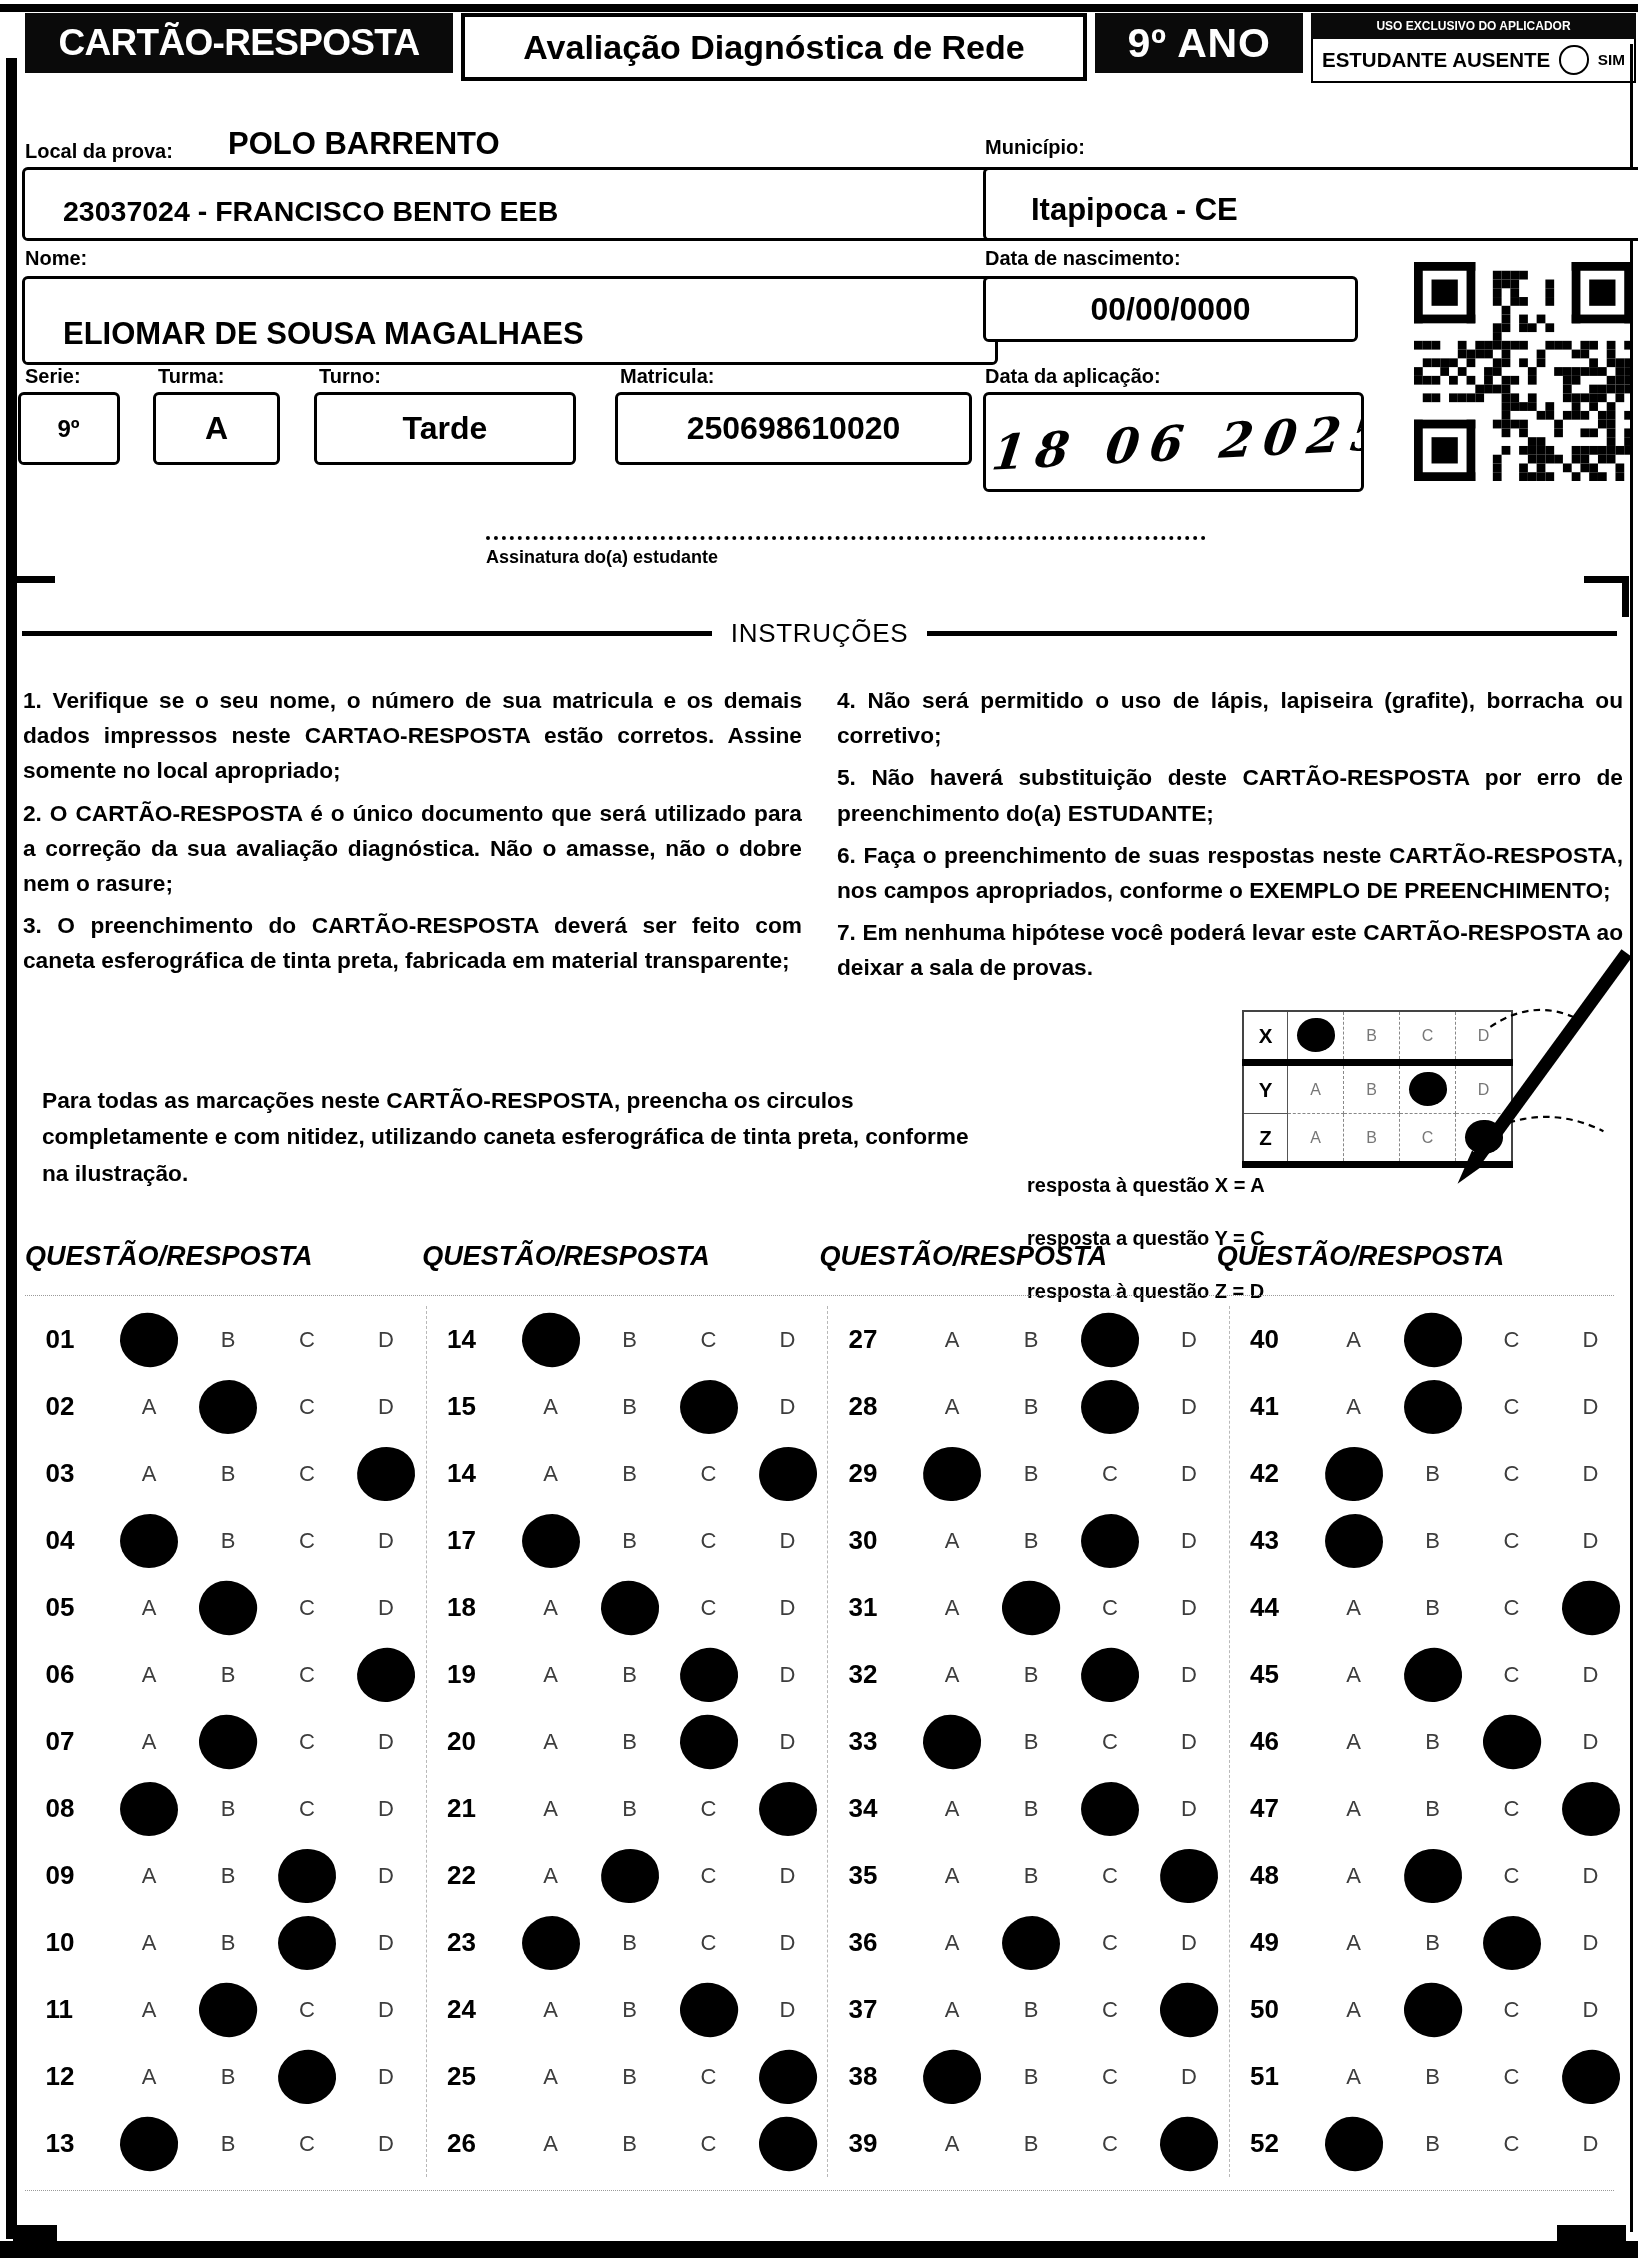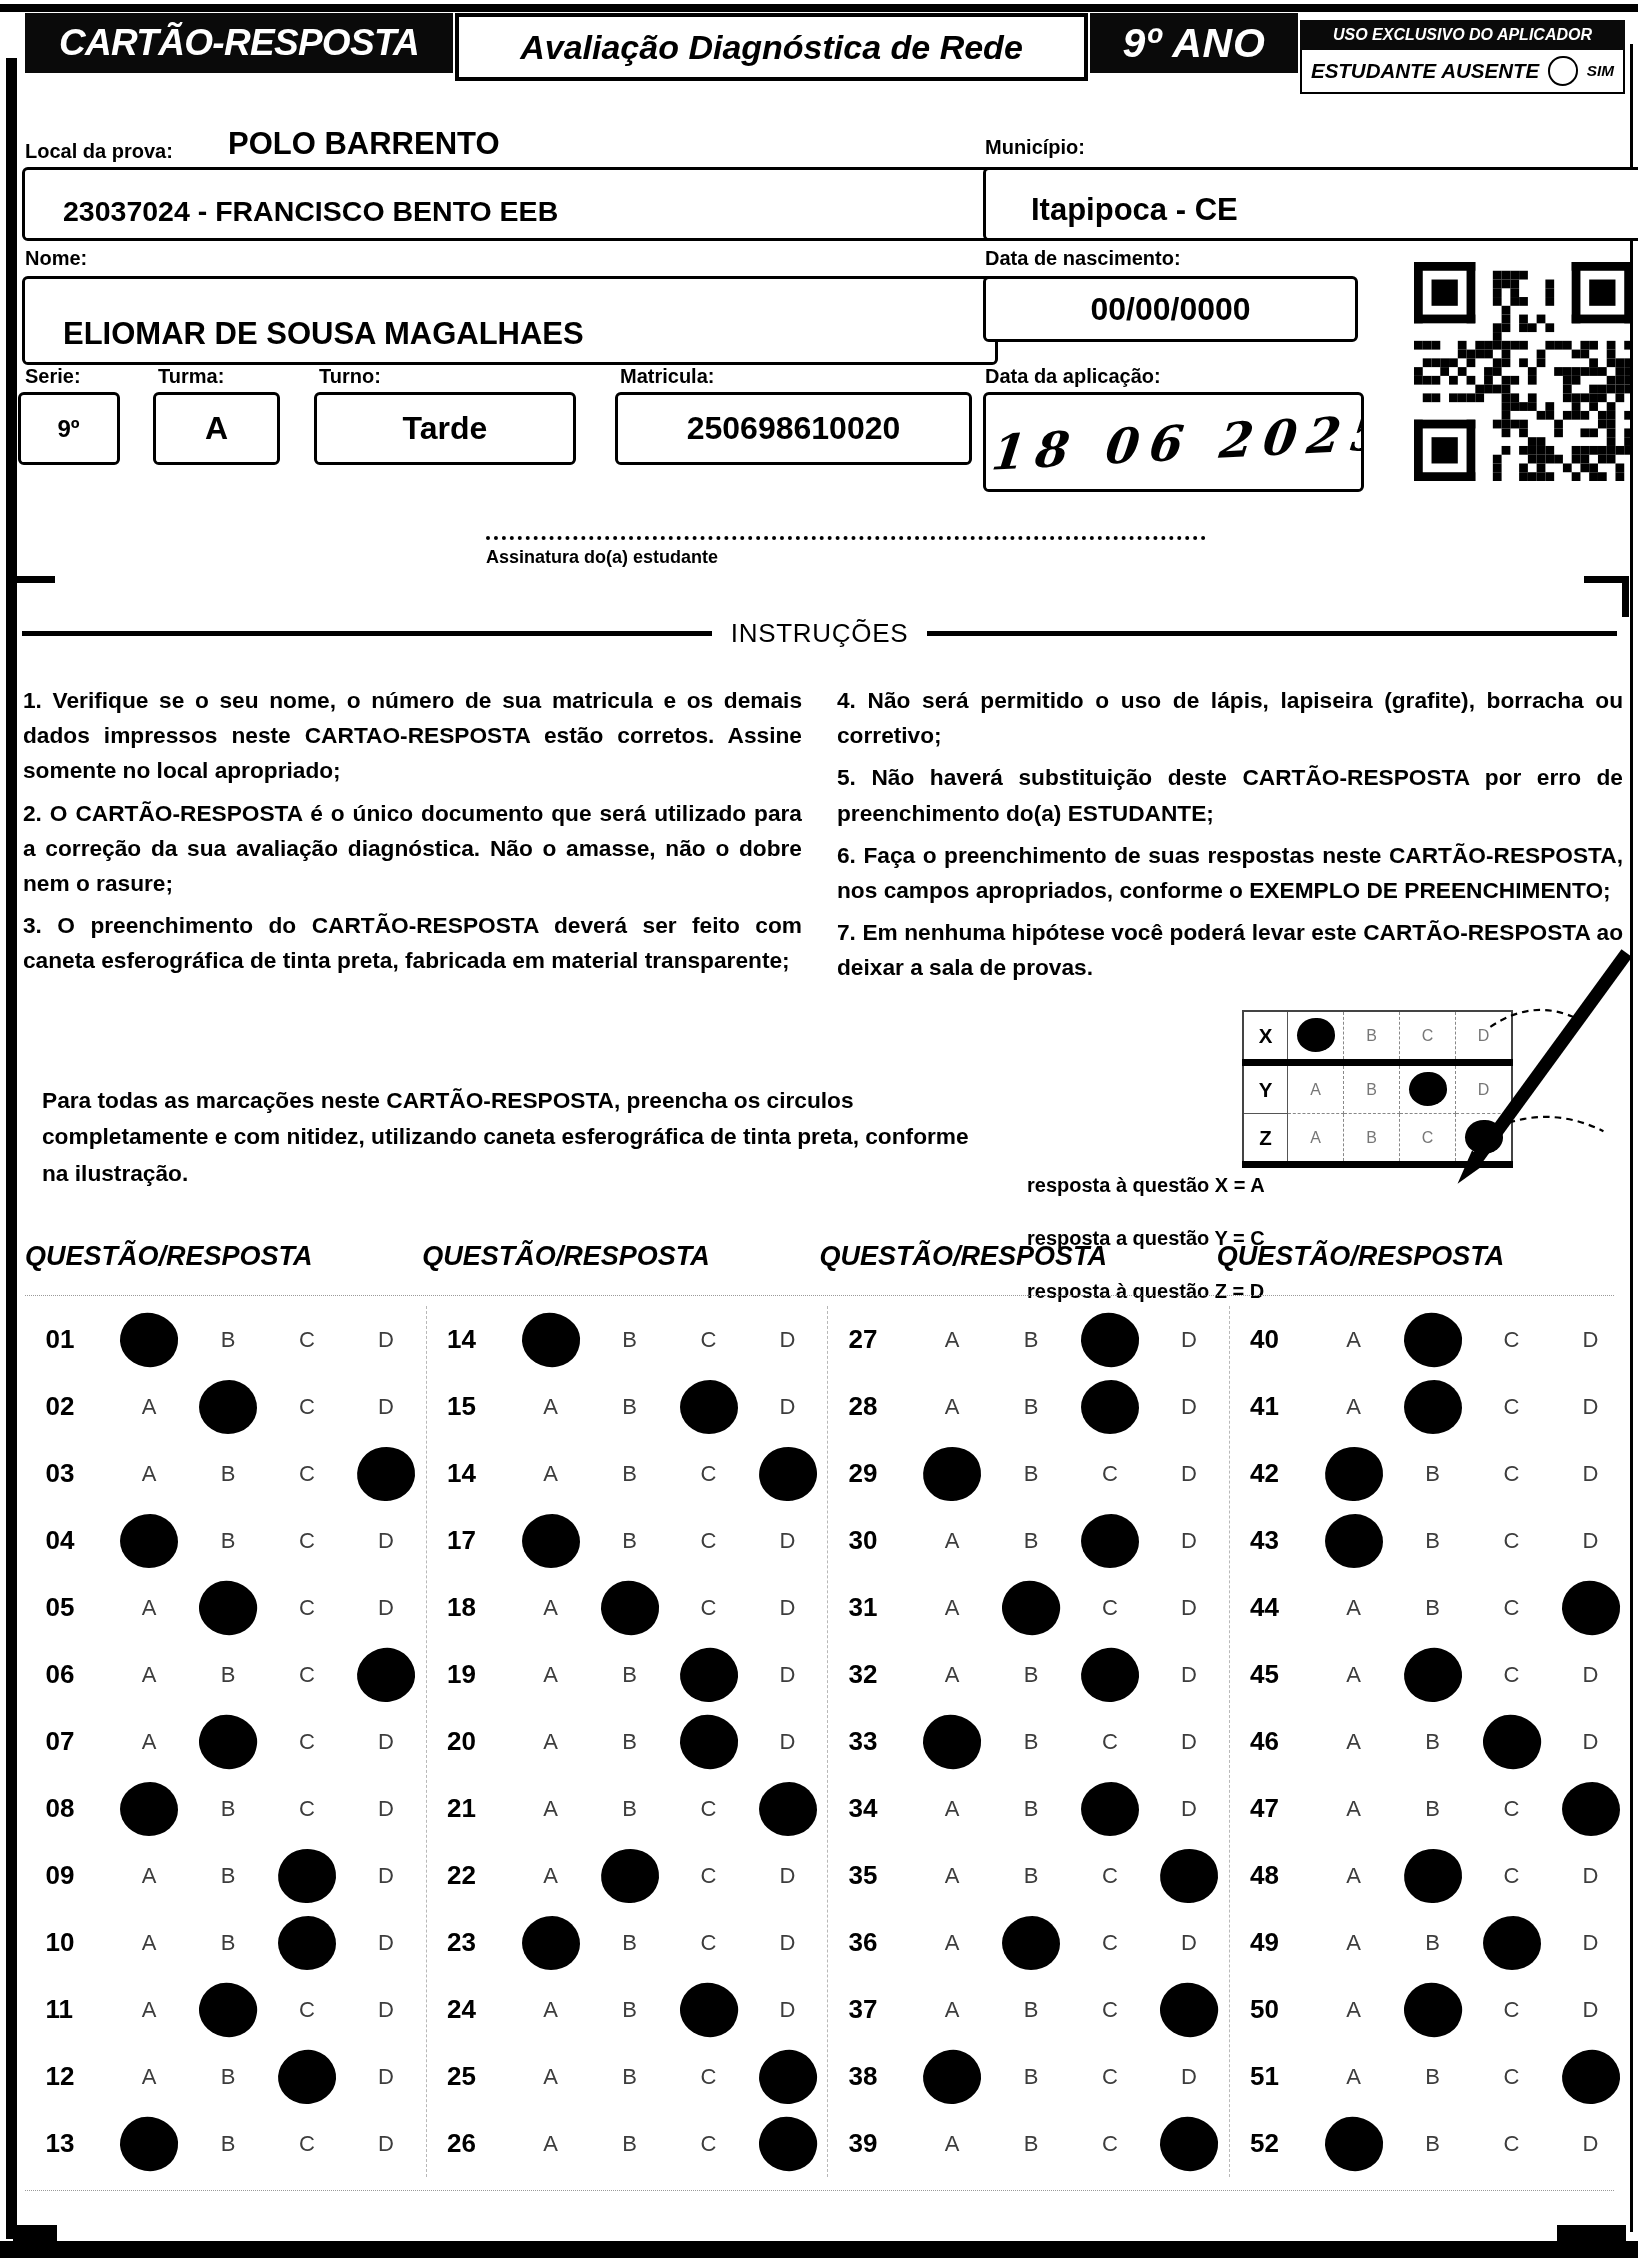--- a/index.html
+++ b/index.html
@@ -7,29 +7,29 @@
         font-family:"Liberation Sans",sans-serif;color:#000;}
   
   .edge-top{position:absolute;top:4.4px;left:0;right:0;height:7.3px;background:#000;}
   .edge-left{position:absolute;top:58px;left:5.8px;width:11.7px;bottom:22px;background:#000;}
   .edge-right{position:absolute;top:44px;right:5.8px;width:3.7px;bottom:29px;background:#000;}
   .edge-bottom{position:absolute;bottom:2.9px;left:0;right:0;height:17.5px;background:#000;}
   .edge-chunk-l{position:absolute;bottom:20.5px;left:13px;width:44px;height:16px;background:#000;}
   .edge-chunk-r{position:absolute;bottom:20.5px;right:13px;width:69px;height:16px;background:#000;}
 
   
-  .header{position:absolute;top:13px;left:25px;right:14px;display:flex;gap:2px;font-style:italic;}
+  .header{position:absolute;top:13px;left:25px;right:3px;display:flex;gap:8px;}
   .hbox{height:60px;display:flex;align-items:center;justify-content:center;font-weight:bold;}
   .hbox.black{background:#0a0a0a;color:#fff;}
   .h-card{width:428px;font-size:37px;letter-spacing:-0.7px;}
   .h-exam{flex:1;border:4.4px solid #000;font-size:34px;color:#000;background:#fff;}
   .h-grade{width:208px;font-size:41px;letter-spacing:0.7px;}
   .h-right{width:325px;display:flex;flex-direction:column;}
-  .aplicador-bar{background:#0a0a0a;color:#fff;font-weight:bold;font-size:16px;
-                 text-align:center;padding:5.8px 0;letter-spacing:0px;margin-top:7px;}
+  .aplicador-bar{background:#0a0a0a;color:#fff;font-weight:bold;font-size:12px;
+                 text-align:center;padding:5.8px 0;letter-spacing:0px;}
   .ausente-row{border:2.9px solid #000;border-top:none;height:42px;display:flex;align-items:center;
                justify-content:center;gap:8.8px;font-weight:bold;}
   .ausente-label{font-size:20.5px;}
   .sim-circle{width:26px;height:26px;border:2.2px solid #000;border-radius:50% 48% 52% 50%;}
   .sim-label{font-size:15.3px;}
 
   
   .flabel{position:absolute;font-weight:bold;font-size:20px;}
   .fvalue-big{position:absolute;font-weight:bold;font-size:31px;}
   .fbox{position:absolute;border:3.7px solid #000;border-radius:5.8px;display:flex;

